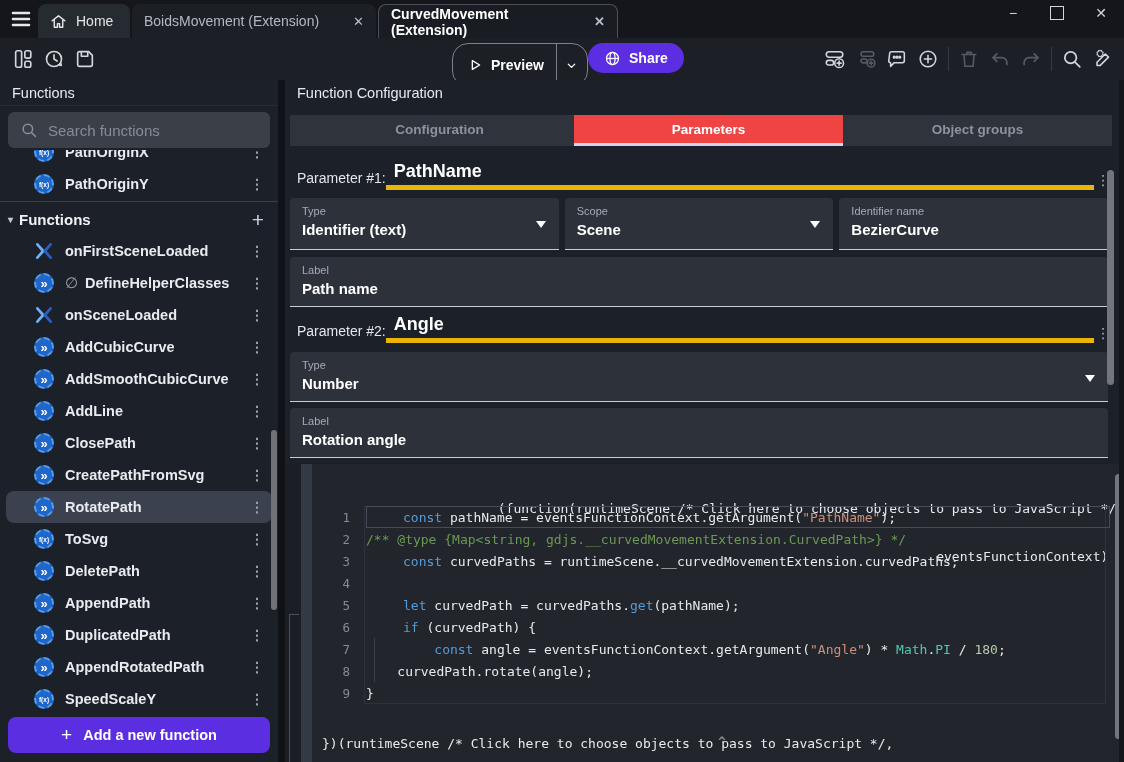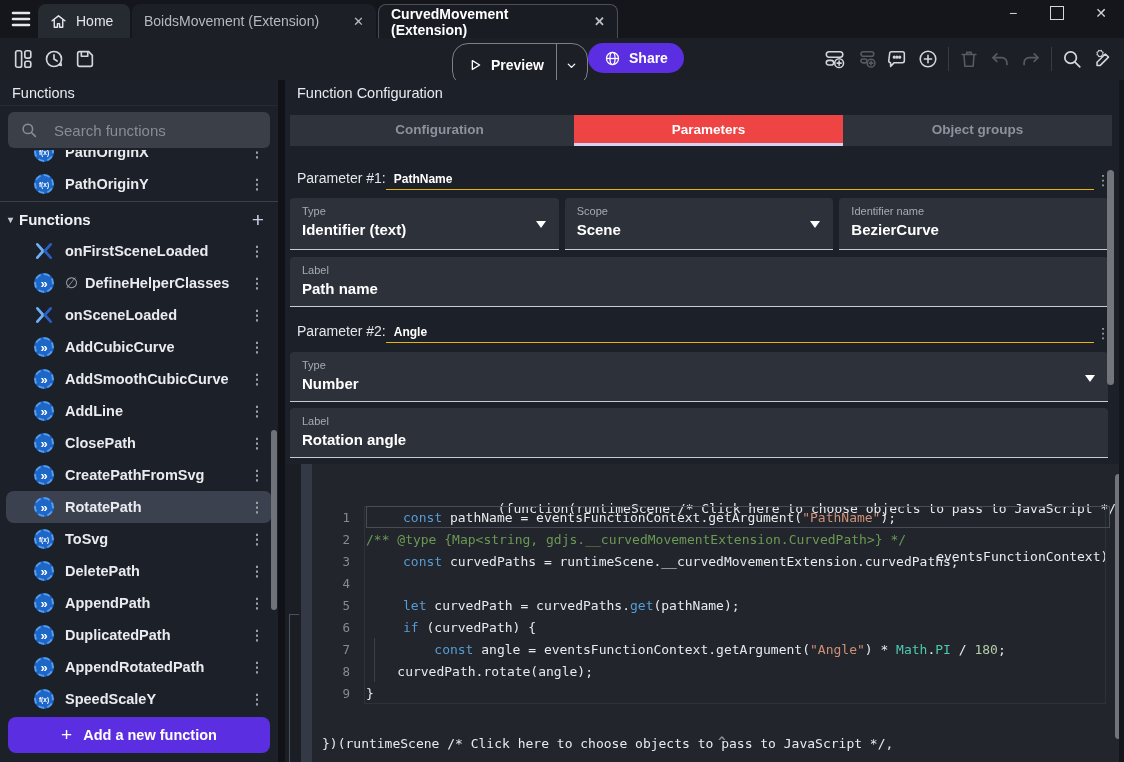--- a/index.html
+++ b/index.html
@@ -37,21 +37,21 @@
   .preview-main { display:flex; align-items:center; gap:8px; padding:0 12px 0 14px; font-weight:bold; }
   .preview-caret { width:31px; border-left:1px solid #7b808a; display:flex; align-items:center; justify-content:center; }
   .btn-share { position:absolute; left:588px; top:5px; height:30px; background:#5b2ee1; border-radius:16px;
     display:flex; align-items:center; gap:8px; padding:0 16px; color:#fff; font-weight:bold; cursor:pointer; }
 
   
   .sidebar { position:absolute; left:0; top:80px; width:278px; bottom:0; background:#1c2028; }
   .sb-title { height:26px; display:flex; align-items:center; padding:0 12px; font-size:14.5px; color:#e8eaee;
     border-bottom:1px solid #272b33; }
   .search { position:absolute; left:8px; top:32px; width:262px; height:36px; background:#3a3f48; border-radius:6px;
-    display:flex; align-items:center; gap:14px; padding:0 12px; }
+    display:flex; align-items:center; gap:8px; padding:0 12px; }
   .search svg { width:18px; height:18px; color:#8a9099; flex:none; }
   .search input { background:transparent; border:none; outline:none; color:#e6e8ec; font-size:15px; width:100%;
     font-family:"Liberation Sans", sans-serif; }
   .search input::placeholder { color:#878d96; }
   .fn-list { position:absolute; left:0; top:70px; right:0; bottom:50px; overflow:hidden; }
   .fn-top { height:50px; overflow:hidden; }
   .fn-top .fn-row:first-child { margin-top:-14px; }
   .sb-divider { height:1px; background:#3b3f48; margin:1px 0; }
   .fn-section { height:32px; display:flex; align-items:center; padding:0 14px 0 8px; font-weight:bold;
     font-size:15px; color:#f0f1f4; }
@@ -75,21 +75,21 @@
 
   
   .main { position:absolute; left:285px; top:80px; right:0; bottom:0; background:#1c2028; }
   .main-title { height:26px; display:flex; align-items:center; padding:0 12px; font-size:14.5px; color:#e8eaee; }
   .tabbar { position:absolute; left:5px; right:12px; top:35px; height:31px; background:#2f333c; display:flex;padding-left:15px; }
   .mtab { flex:1; display:flex; align-items:center; justify-content:center; font-size:13.5px; font-weight:bold;
     color:#8d939d; border-bottom:3px solid transparent; cursor:pointer; }
   .mtab.active { background:#ef4444; color:#fff; border-bottom-color:#d8d2f2;justify-content:center; }
   .param-row { position:absolute; left:12px; right:12px; height:28px; display:flex; align-items:flex-end; gap:0; }
   .param-row .plabel { color:#e3e6ea; padding-bottom:4px; white-space:nowrap; }
-  .param-row .pinput { flex:1; border-bottom:1px solid #eab308; font-size:12px; font-weight:bold; color:#fff;
+  .param-row .pinput { flex:1; border-bottom:5px solid #eab308; font-size:18px; font-weight:bold; color:#fff;
     padding:0 0 3px 8px; cursor:text; }
   .param-row .menu-dots2 { width:18px; text-align:center; color:#b2b7bf; padding-bottom:2px; cursor:pointer; }
   .fields-row { position:absolute; left:5px; right:16px; display:flex; gap:6px; }
   .field { background:#2d313a; border-bottom:1px solid #c9ccd3; border-radius:4px 4px 0 0;
     padding:7px 12px 0; position:relative; height:52px; cursor:pointer; }
   .field.grow { flex:1; }
   .field.full { position:absolute; left:5px; right:16px; height:50px; }
   .flabel { font-size:11px; color:#a6abb5; }
   .fvalue { font-size:15px; font-weight:bold; color:#fff; margin-top:4px; white-space:nowrap; }
   .fcaret { position:absolute; right:13px; top:23px; width:0; height:0;

